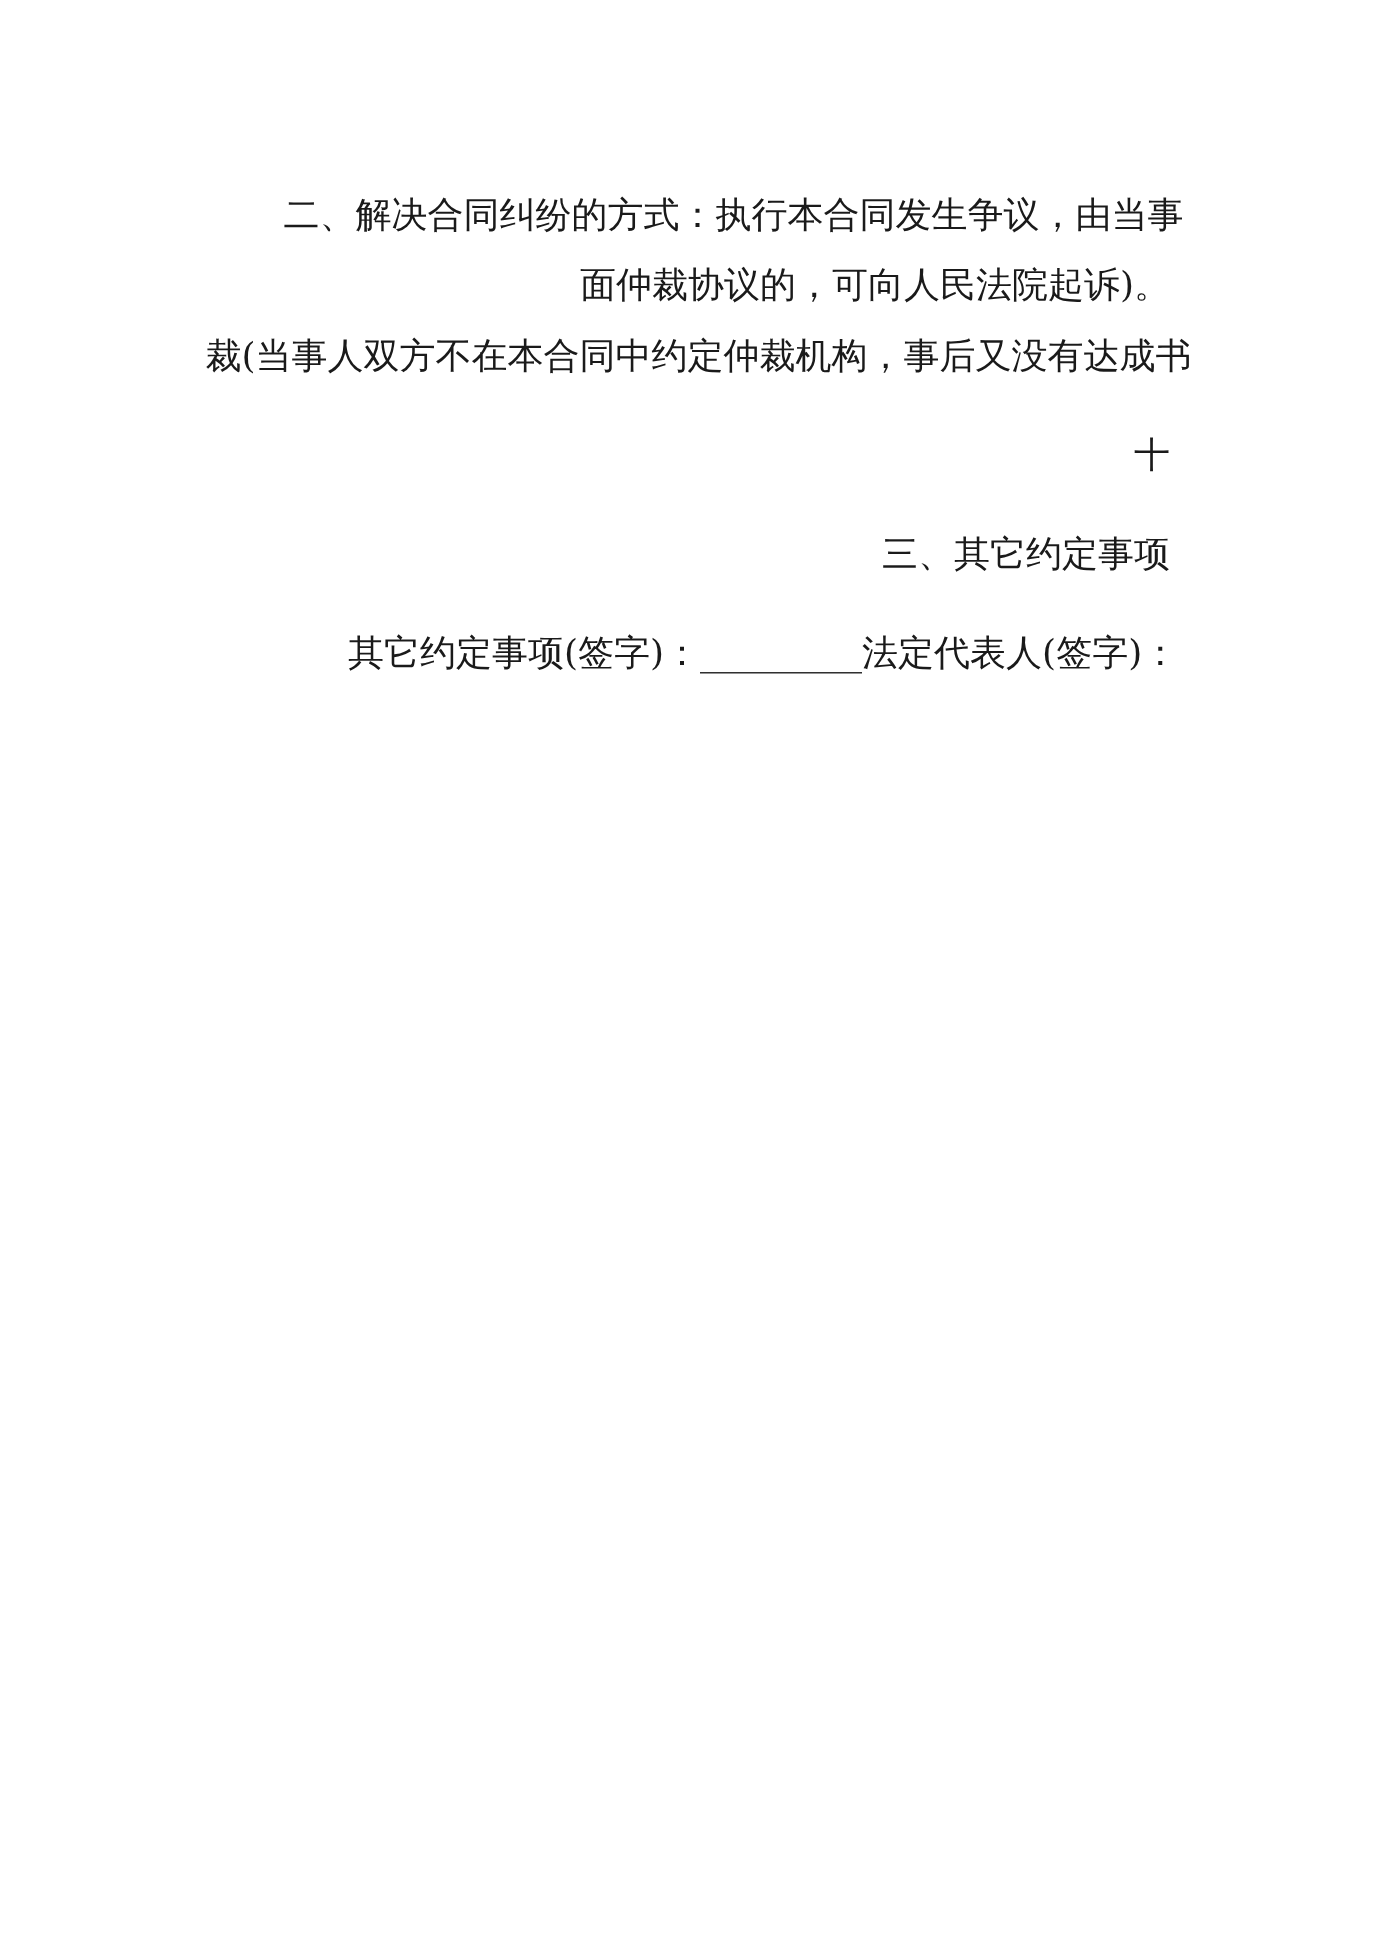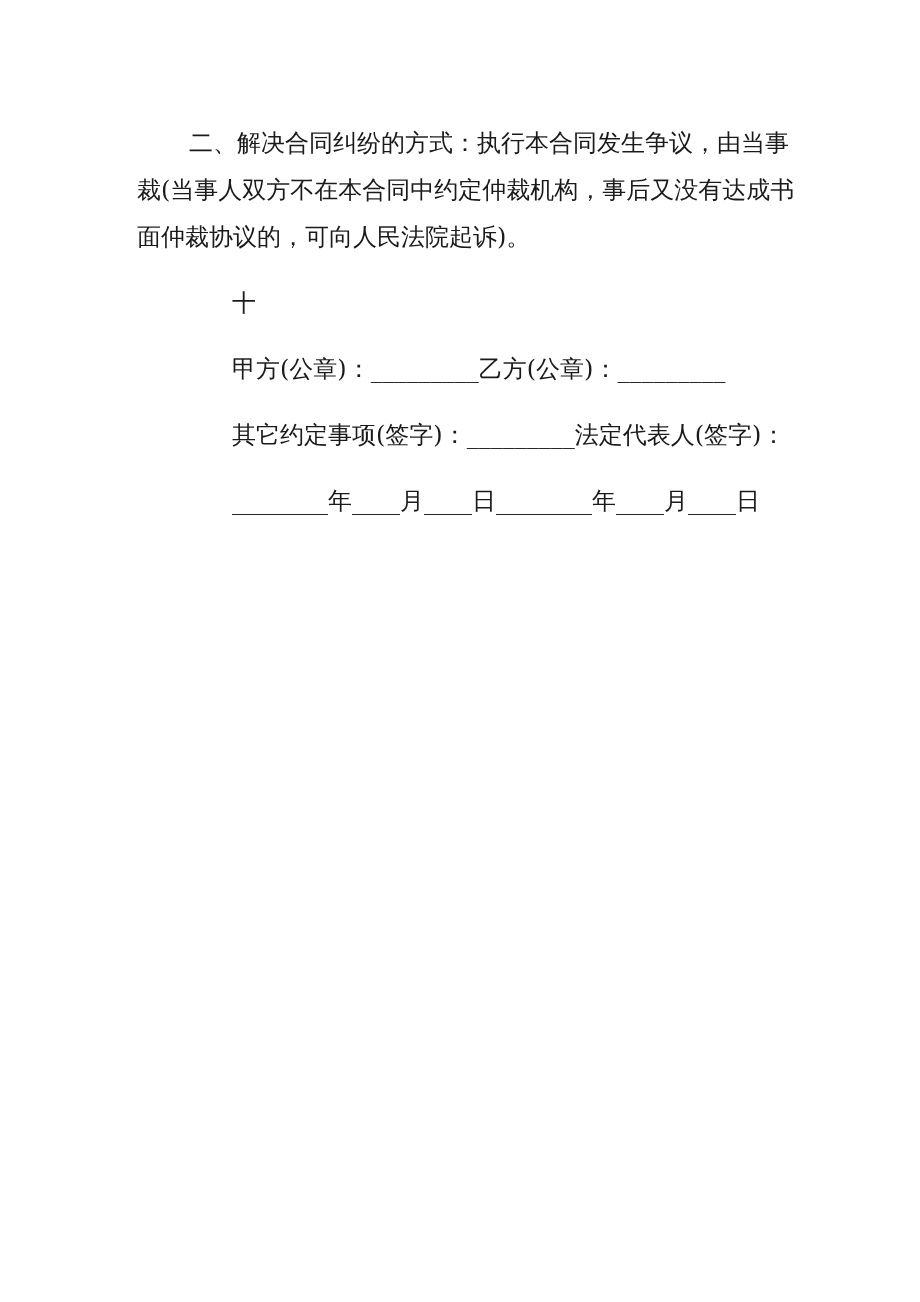--- a/index.html
+++ b/index.html
@@ -10,20 +10,21 @@
   .page {
     position: relative;
     width: 920px;
     height: 1302px;
     background: #ffffff;
     box-sizing: border-box;
     padding: 120px 140px 0 137px;
     overflow: hidden;
     font-family: "DejaVu Serif", "Liberation Serif", serif;
     color: #1a1a1a;
+    text-align: right;
   }
   .para {
     margin: 0 0 19px 0;
   }
   .line {
     font-size: 24px;
     line-height: 47px;
     white-space: nowrap;
     letter-spacing: 0;
   }
@@ -34,34 +35,31 @@
     padding-left: 95px;
   }
 </style>
 </head>
 <body>
 
 <div class="page">
 
   <div class="para">
     <div class="line indent-first">二、解决合同纠纷的方式：执行本合同发生争议，由当事</div>
+    <div class="line">面仲裁协议的，可向人民法院起诉)。</div>
     <div class="line">裁(当事人双方不在本合同中约定仲裁机构，事后又没有达成书</div>
-    <div class="line">面仲裁协议的，可向人民法院起诉)。</div>
   </div>
 
   <div class="para">
     <div class="line indent-deep">十</div>
   </div>
 
+  <div class="para">
+    <div class="line indent-first">三、其它约定事项</div>
+  </div>
 
-  <div class="para">
-    <div class="line indent-deep">甲方(公章)：_________乙方(公章)：_________</div>
-  </div>
 
   <div class="para">
     <div class="line indent-deep">其它约定事项(签字)：_________法定代表人(签字)：</div>
   </div>
 
-  <div class="para">
-    <div class="line indent-deep">________年____月____日________年____月____日</div>
-  </div>
 
 </div>
 
 </body></html>

